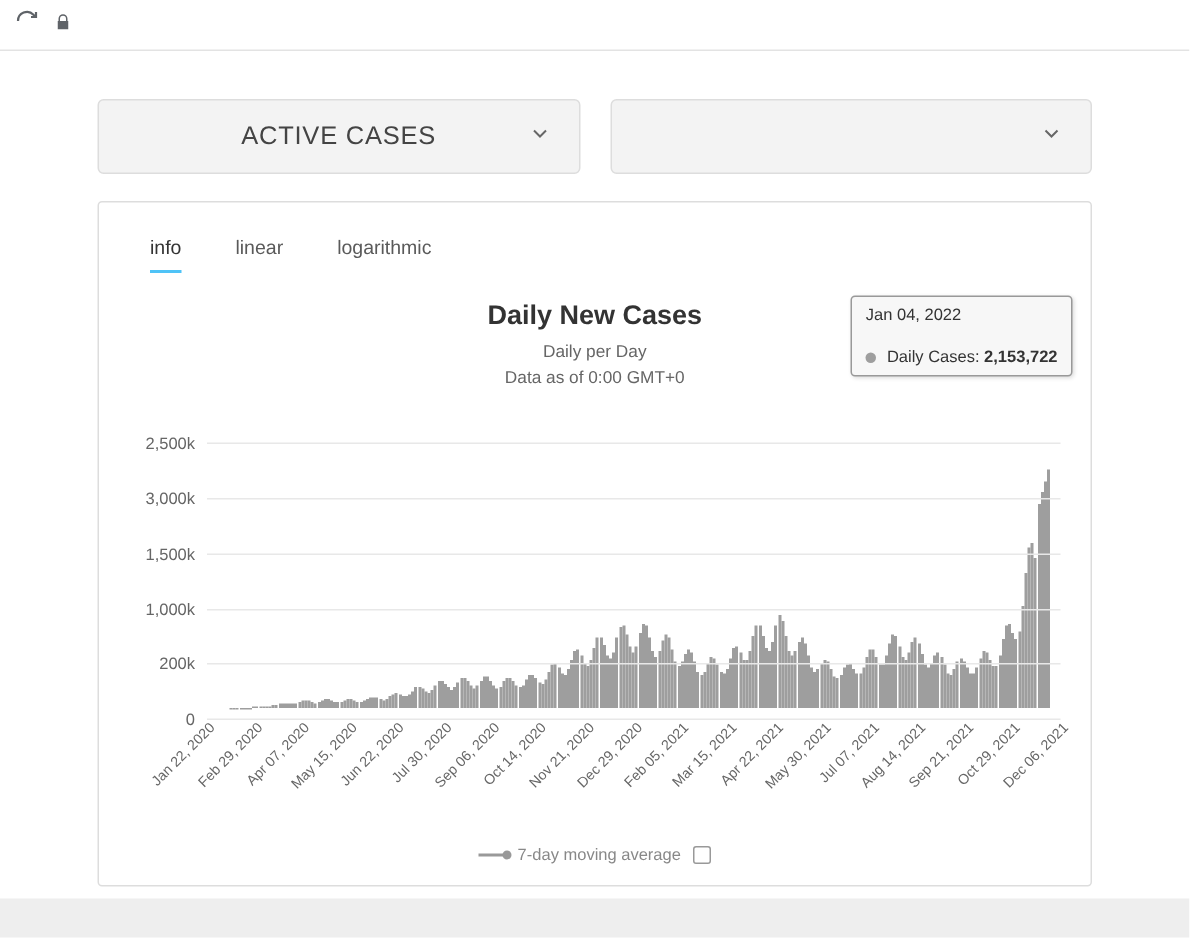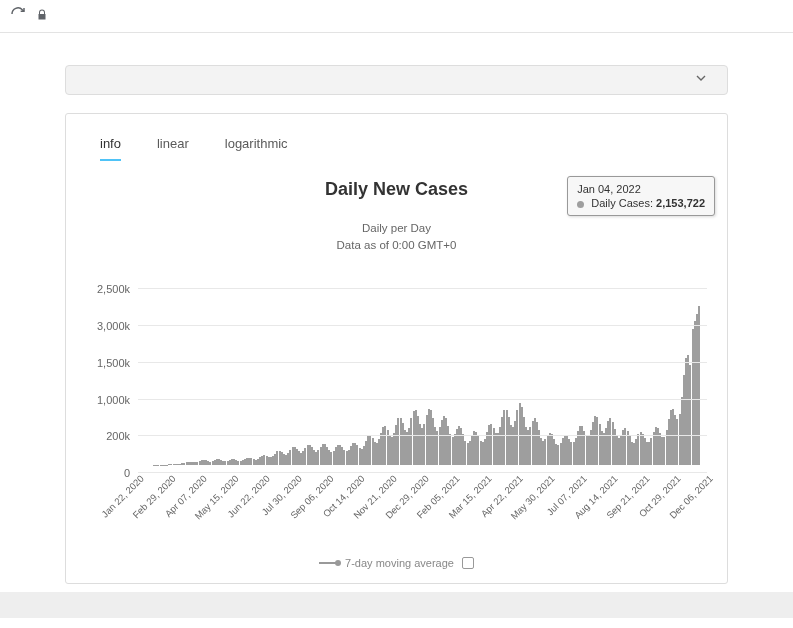--- a/index.html
+++ b/index.html
@@ -10,31 +10,31 @@
   .url { font-size: 14px; color: #3c3c3c; }
   .container { padding: 32px 65px 0 65px; }
   .toggles { display: flex; gap: 20px; margin-bottom: 18px; }
   .toggle { flex: 1; background: #f3f3f3; border: 1px solid #ddd; border-radius: 4px; padding: 14px 18px; display: flex; align-items: center; justify-content: center; position: relative; cursor: pointer; }
   .toggle-label { font-size: 17px; font-weight: 400; color: #444; letter-spacing: 0.5px; }
   .chev { position: absolute; right: 18px; }
   .panel { border: 1px solid #ddd; border-radius: 3px; padding: 22px 12px 14px 12px; position: relative; }
   .tabs { display: flex; gap: 36px; padding-left: 22px; margin-bottom: 18px; }
   .tab { font-size: 13px; color: #5a5a5a; padding-bottom: 8px; cursor: pointer; }
   .tab.active { color: #333; border-bottom: 2px solid #4fc3f7; }
-  .chart-title { text-align: center; font-size: 18px; font-weight: 600; color: #333; margin-bottom: 20px; }
+  .chart-title { text-align: center; font-size: 18px; font-weight: 600; color: #333; margin-bottom: 6px; }
   .chart-sub { text-align: center; font-size: 11.5px; color: #666; line-height: 1.45; margin-bottom: 12px; }
   .chart-wrap { position: relative; height: 240px; padding-left: 60px; }
   .plot { position: absolute; left: 60px; right: 8px; top: 0; bottom: 32px; }
   .ytick { position: absolute; left: 0; font-size: 11px; color: #666; transform: translateY(50%); text-align: right; width: 52px; }
   .gridline { position: absolute; left: 60px; right: 8px; height: 1px; background: #e8e8e8; }
   .xticks { position: absolute; left: 60px; right: 8px; bottom: -16px; height: 48px; }
   .xtick { position: absolute; font-size: 9.5px; color: #666; transform-origin: left top; transform: rotate(-45deg) translateX(-100%); white-space: nowrap; }
   .bar { position: absolute; bottom: 0; background: #9e9e9e; width: 2px; }
   .tooltip { position: absolute; right: 12px; top: 62px; background: #f7f7f7; border: 1px solid #999; border-radius: 3px; padding: 6px 9px; font-size: 11px; color: #333; z-index: 5; box-shadow: 1px 1px 3px rgba(0,0,0,.15); }
-  .tooltip .tt-date { margin-bottom: 2px; }
+  .tooltip .tt-date { margin-bottom: 16px; }
   .tooltip .dot { display: inline-block; width: 7px; height: 7px; border-radius: 50%; background: #9e9e9e; margin-right: 4px; vertical-align: middle; }
   .tooltip .tt-val { font-weight: 700; }
   .legend { display: flex; align-items: center; justify-content: center; gap: 8px; margin-top: 52px; font-size: 11px; color: #888; }
   .leg-line { width: 18px; height: 0; border-top: 2px solid #999; position: relative; }
   .leg-line::after { content: ''; position: absolute; right: -4px; top: -4px; width: 6px; height: 6px; border-radius: 50%; background: #999; }
   .leg-chk { width: 12px; height: 12px; border: 1px solid #999; border-radius: 2px; }
   .footer-strip { height: 26px; background: #eee; margin-top: 8px; }
 </style>
 </head>
 <body>
@@ -49,20 +49,28 @@
   <span>
     <svg class="lock-icon" viewBox="0 0 24 24" fill="#5f6368">
         <path d="M6 10V7a6 6 0 1 1 12 0v3h1v11H5V10h1zm2 0h8V7a4 4 0 1 0-8 0v3z"></path>
       </svg>
   </span>
 </div>
 
 <div class="container">
 
   <div class="toggles">
+    <div class="toggle">
+      <span class="toggle-label">ACTIVE CASES</span>
+      <span class="chev">
+        <svg width="16" height="16" viewBox="0 0 24 24" fill="none" stroke="#666" stroke-width="2">
+            <polyline points="6 9 12 15 18 9"></polyline>
+          </svg>
+      </span>
+    </div>
     <div class="toggle">
       <span class="chev">
         <svg width="16" height="16" viewBox="0 0 24 24" fill="none" stroke="#666" stroke-width="2">
             <polyline points="6 9 12 15 18 9"></polyline>
           </svg>
       </span>
     </div>
   </div>
 
   <div class="panel">

